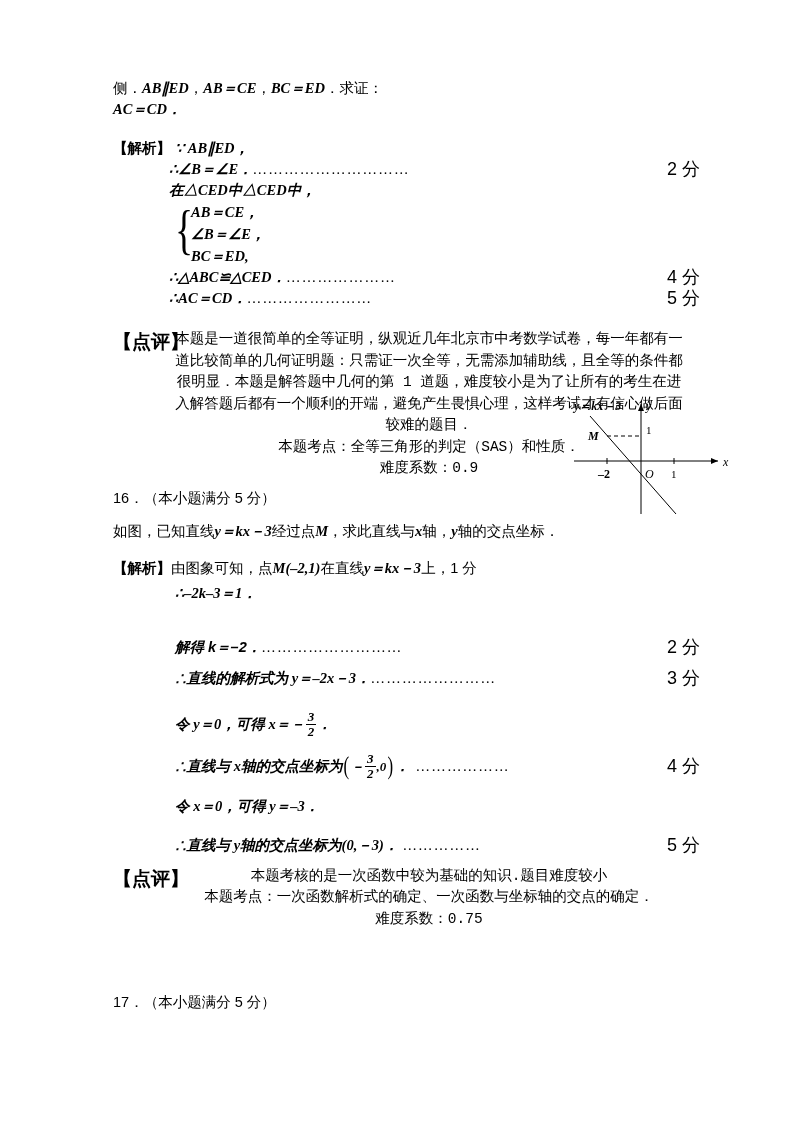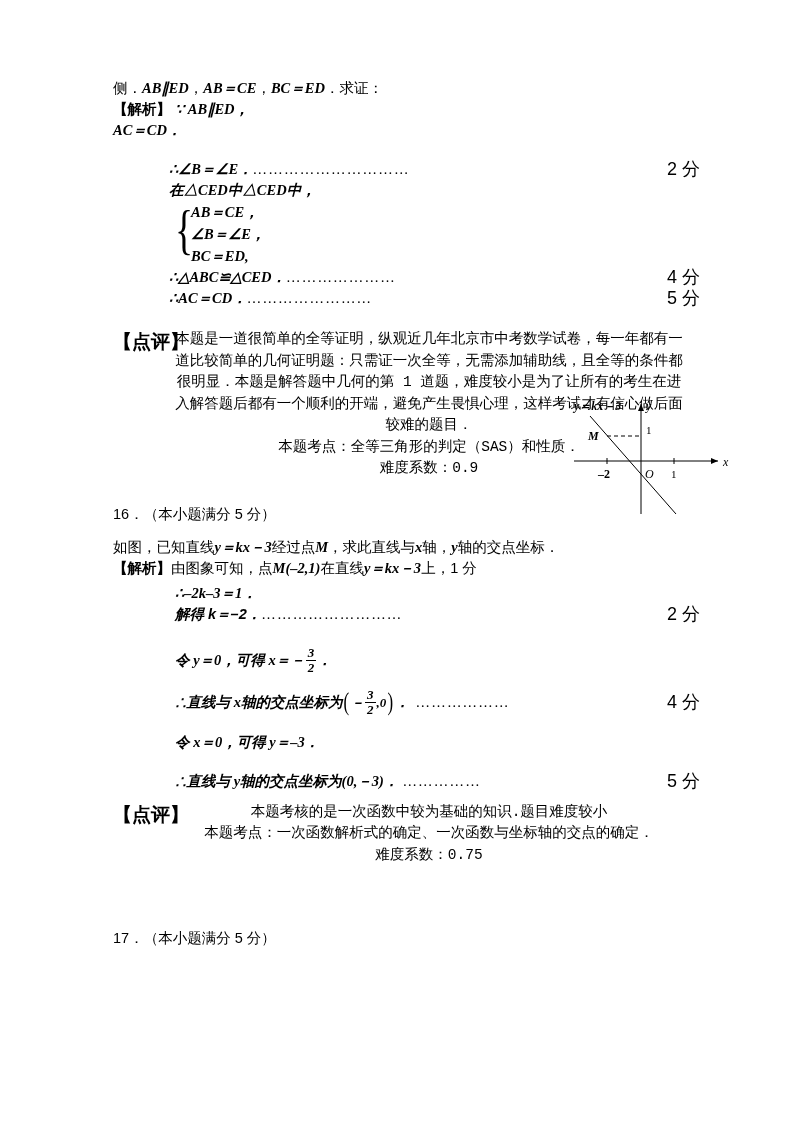--- a/index.html
+++ b/index.html
@@ -40,21 +40,21 @@
   .score {
     position: absolute;
     right: -17px;
     top: 0;
     font-size: 18px;
     font-weight: normal;
     font-family: "Liberation Sans", sans-serif;
   }
   .dots { letter-spacing: 1.2px; }
   .indent2 { padding-left: 56px; }
-  .indent3 { padding-left: 62px; }
+  .indent3 { padding-left: 62px; margin-top: 33px; }
   .para {
     font-family: Liberation Mono, monospace;
     font-size: 14.5px;
     line-height: 21.5px;
     white-space: normal;
     text-align: center;
   }
   .para-wrap {
     position: relative;
     padding-left: 62px;
@@ -128,26 +128,26 @@
 </head>
 <body>
 
 <div class="page">
 
   <div class="content">
 
     <div class="line">
       <span class="qhead">侧．</span><span class="it-b">AB∥ED</span><span class="qhead">，</span><span class="it-b">AB＝CE</span><span class="qhead">，</span><span class="it-b">BC＝ED</span><span class="qhead">．求证：</span>
     </div>
+    <div class="line" style="margin-bottom:18px">
+      <span class="it-b">AC＝CD．</span>
+    </div>
+
     <div class="line">
       <span class="mark">【解析】</span><span class="it-b" style="padding-left:4px">∵ AB∥ED，</span>
-    </div>
-
-    <div class="line" style="margin-bottom:18px">
-      <span class="it-b">AC＝CD．</span>
     </div>
     <div class="line indent2">
       <span class="it-b">∴∠B＝∠E．</span><span class="dots">…………………………</span><span class="score">2 分</span>
     </div>
     <div class="line indent2">
       <span class="it-b">在△CED中△CED中，</span>
     </div>
 
     <div class="sys">
       <span class="brace">{</span>
@@ -165,35 +165,38 @@
       <span class="it-b">∴AC＝CD．</span><span class="dots">……………………</span><span class="score">5 分</span>
     </div>
 
     <div class="para-wrap">
       <span class="tag">【点评】</span>
       <div class="para">本题是一道很简单的全等证明，纵观近几年北京市中考数学试卷，每一年都有一道比较简单的几何证明题：只需证一次全等，无需添加辅助线，且全等的条件都很明显．本题是解答题中几何的第 1 道题，难度较小是为了让所有的考生在进入解答题后都有一个顺利的开端，避免产生畏惧心理，这样考试才有信心做后面较难的题目．</div>
       <div class="para">本题考点：全等三角形的判定（SAS）和性质．</div>
       <div class="para">难度系数：0.9</div>
     </div>
 
-    <div class="line" style="margin-top:24px">
+    <div class="line" style="margin-top:8px">
       <span class="qhead">16．（本小题满分 5 分）</span>
     </div>
-    <div class="line" style="margin-top:12px; ">
+    <div class="line" style="margin-top:12px; margin-bottom:16px">
       <span class="qhead">如图，已知直线</span><span class="it-b">y＝kx－3</span><span class="qhead">经过点</span><span class="it-b">M</span><span class="qhead">，求此直线与</span><span class="it-b">x</span><span class="qhead">轴，</span><span class="it-b">y</span><span class="qhead">轴的交点坐标．</span>
     </div>
 
     <div class="line">
       <span class="mark">【解析】</span><span class="qhead">由图象可知，点</span><span class="it-b">M(–2,1)</span><span class="qhead">在直线</span><span class="it-b">y＝kx－3</span><span class="qhead">上，1 分</span>
     </div>
     <div class="line indent3" style="margin-top:4px">
       <span class="it-b">∴–2k–3＝1．</span>
     </div>
     <div class="line indent3">
       <span class="qhead" style="font-weight:normal"><span class="it-b">解得 k＝–2．</span></span><span class="dots">………………………</span><span class="score">2 分</span>
+    </div>
+    <div class="line indent3" style="margin-top:10px">
+      <span class="it-b">∴直线的解析式为 y＝–2x－3．</span><span class="dots">……………………</span><span class="score">3 分</span>
     </div>
 
     <div class="line indent3" style="margin-top:18px; line-height:34px">
       <span class="it-b">令 y＝0，可得 x＝－</span><span class="frac"><span class="num">3</span><span class="den">2</span></span><span class="it-b">．</span>
     </div>
 
     <div class="line indent3" style="margin-top:8px; line-height:34px">
       <span class="it-b">∴直线与 x轴的交点坐标为</span><span class="bigparen">(</span><span class="it-b" style="font-size:13px">－</span><span class="frac"><span class="num">3</span><span class="den">2</span></span><span class="it-b" style="font-size:13px">,</span><span class="it-b" style="font-size:13px">0</span><span class="bigparen">)</span><span class="it-b">．</span><span class="dots" style="margin-left:6px">………………</span><span class="score">4 分</span>
     </div>
 

